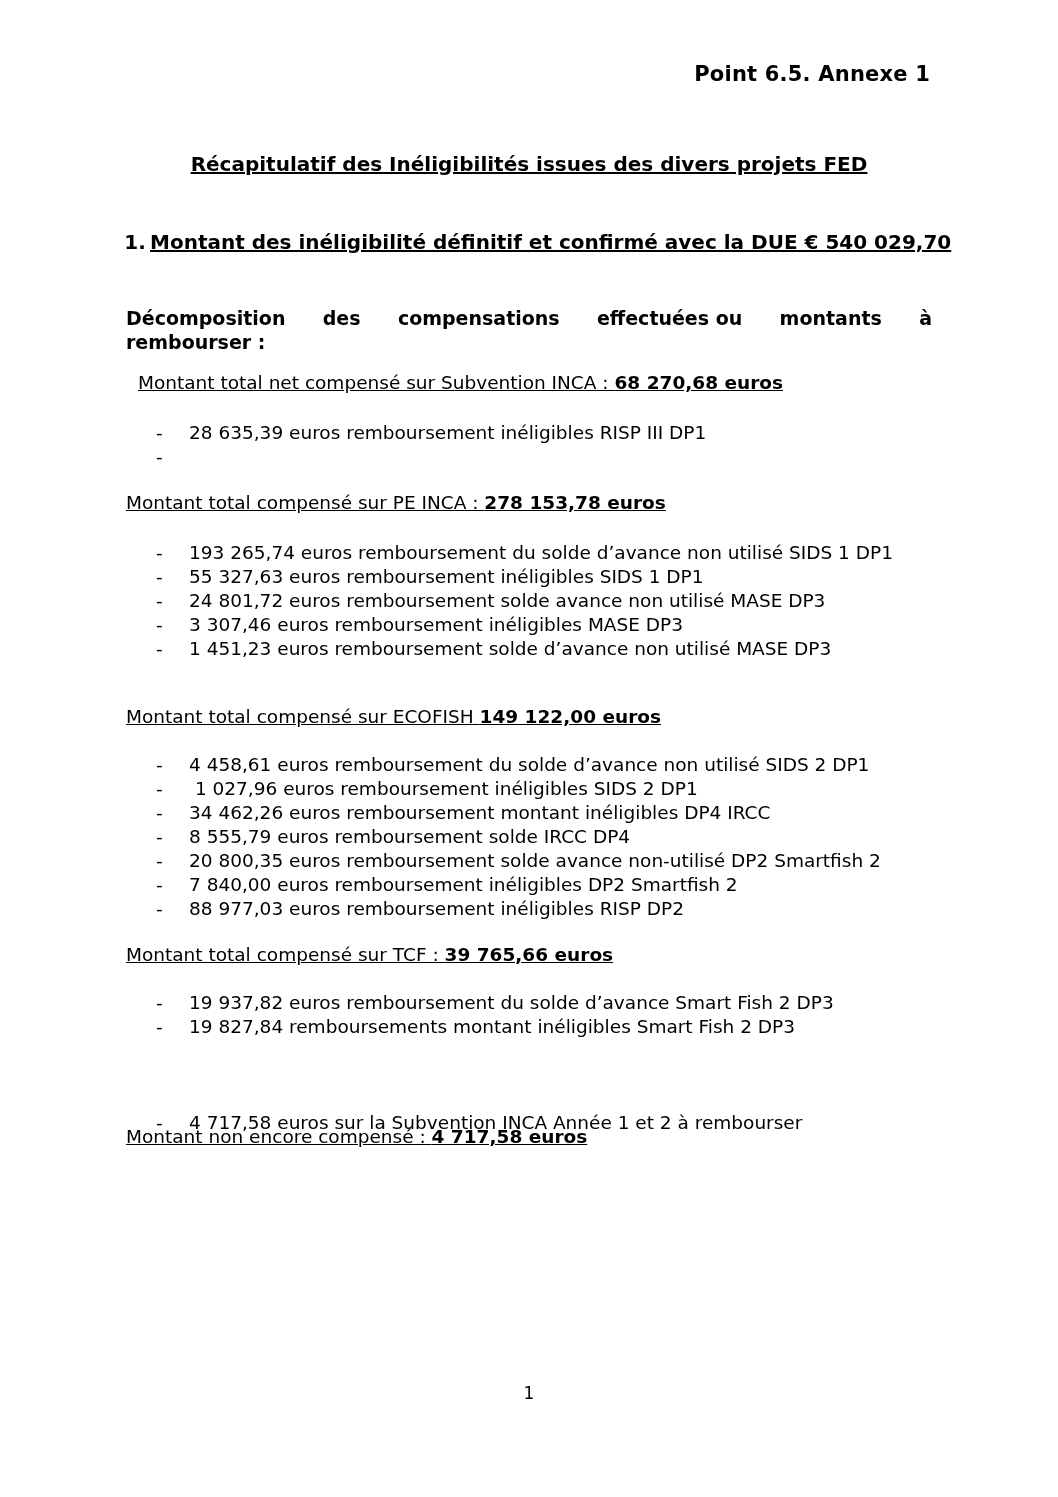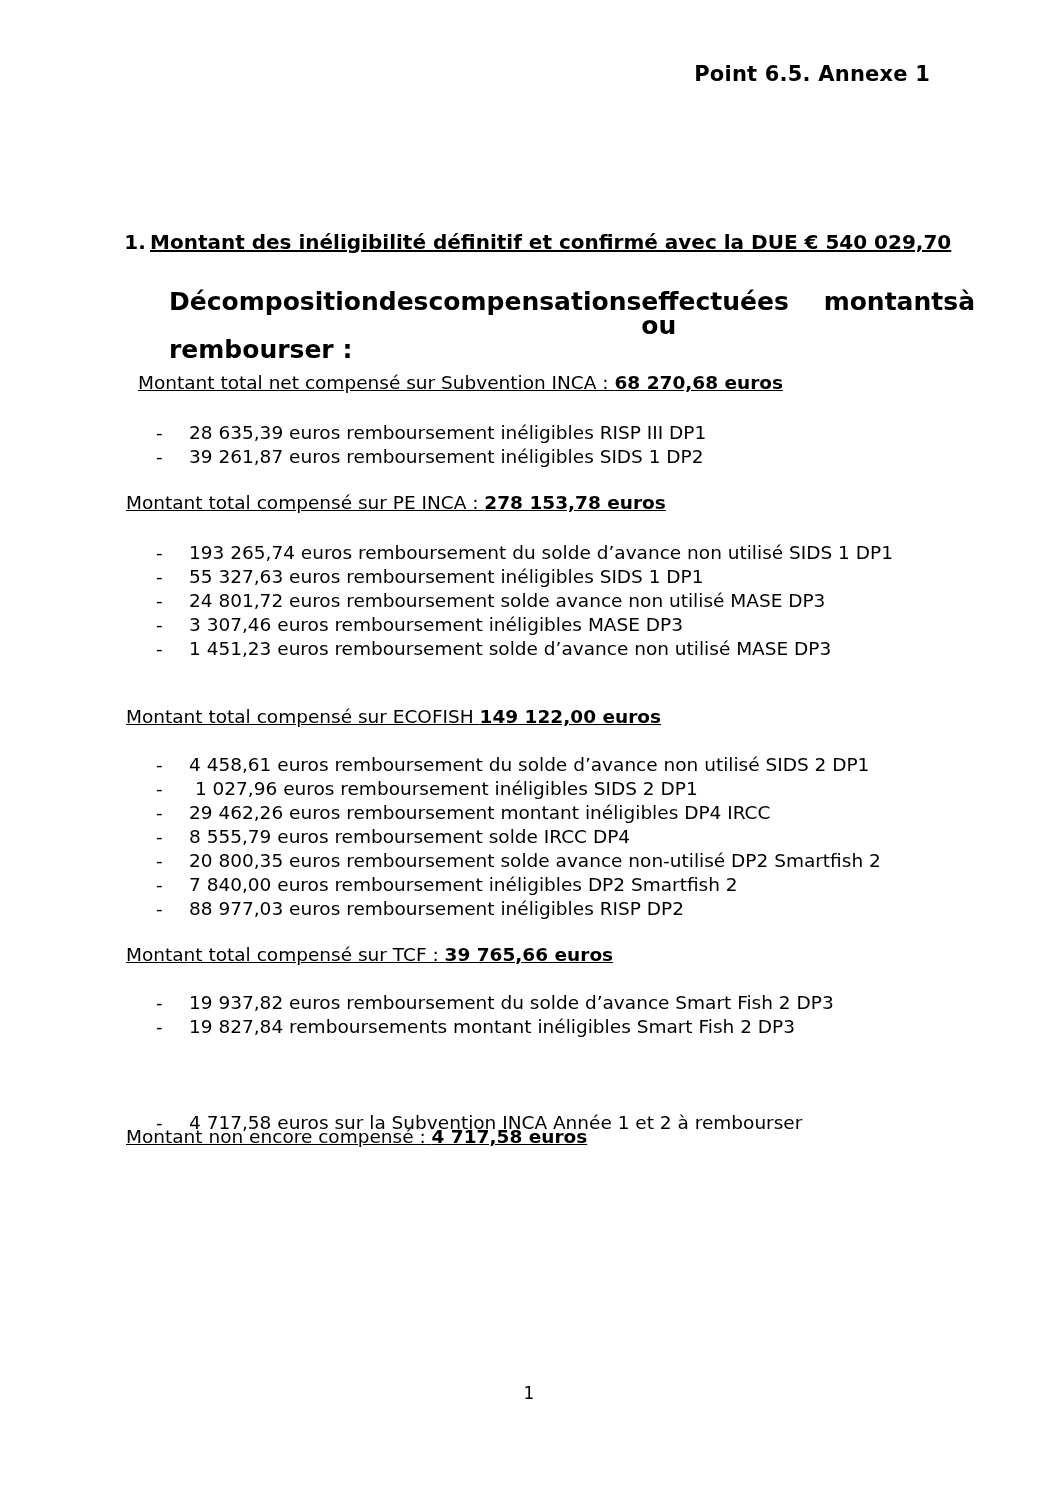--- a/index.html
+++ b/index.html
@@ -6,38 +6,39 @@
   body { width: 1058px; height: 1497px; position: relative; overflow: hidden;
          font-family: "DejaVu Sans", sans-serif; color: #000; }
   .page { position: absolute; left: 0; top: 0; width: 1058px; height: 1497px; }
   .abs { position: absolute; white-space: nowrap; }
   .top-right { right: 128px; top: 62px; font-weight: bold; font-size: 21px; letter-spacing: 0.2px; }
   .title { left: 0; width: 1058px; text-align: center; top: 152px; font-weight: bold; font-size: 20px;
            text-decoration: underline; }
   .sec1 { left: 120px; top: 230px; font-weight: bold; font-size: 20px; text-align: center; }
   .sec1 .num { display: inline-block; width: 30px; }
   .sec1 .txt { text-decoration: underline; }
-  .decomp { left: 126px; top: 290px; width: 806px; font-weight: bold; font-size: 25px;
-            line-height: 24px; white-space: normal; text-align: justify; text-align-last: left; margin-left: 43px; }
+  .decomp { left: 126px; top: 306px; width: 806px; font-weight: bold; font-size: 19px;
+            line-height: 24px; white-space: normal; text-align: justify; text-align-last: left; }
   .decomp .l1 { display: flex; justify-content: space-between; }
   .group-head { left: 126px; font-size: 18.5px; text-decoration: underline; }
   .group-head b { font-weight: bold; }
   .items { position: absolute; left: 156px; font-size: 18.5px; line-height: 24px; margin: 0; padding: 0; list-style: none; }
   .items li { position: relative; padding-left: 33px; white-space: nowrap; }
   .items li.wrap { white-space: normal; width: 745px; }
   .items li .dash { position: absolute; left: 0; top: 0; }
   .pagenum { left: 0; width: 1058px; text-align: center; top: 1383px; font-size: 17px; }
 </style>
 </head>
 <body>
 
 <div class="page">
 
   <div class="abs top-right">Point 6.5. Annexe 1</div>
 
+  <div class="abs title">Récapitulatif des Inéligibilités issues des divers projets FED</div>
 
   <div class="abs sec1">
     <span class="num">1.</span><span class="txt">Montant des inéligibilité définitif et confirmé avec la DUE € 540 029,70</span>
   </div>
 
   <div class="abs decomp">
     <div class="l1">
       <span>Décomposition</span>
       <span>des</span>
       <span>compensations</span>
@@ -46,41 +47,41 @@
       <span>à</span>
     </div>
     <div>rembourser :</div>
   </div>
 
   <div class="abs group-head" style="top:372px;margin-left:12px;">
     <span>Montant total net compensé sur Subvention INCA : </span><b>68 270,68 euros</b>
   </div>
   <ul class="items" style="top:421px;">
     <li><span class="dash">-</span><span>28 635,39 euros remboursement inéligibles RISP III DP1</span></li>
-    <li><span class="dash">-</span><span>39 261,87 euros remboursement inéligibles SIDS 1 DP2</span></li>
+    <li><span class="dash">-</span></li>
   </ul>
 
   <div class="abs group-head" style="top:492px;">
     <span>Montant total compensé sur PE INCA : </span><b>278 153,78 euros</b>
   </div>
   <ul class="items" style="top:541px;">
     <li class="wrap"><span class="dash">-</span><span>193 265,74 euros remboursement du solde d’avance non utilisé SIDS 1 DP1</span></li>
     <li><span class="dash">-</span><span>55 327,63 euros remboursement inéligibles SIDS 1 DP1</span></li>
     <li><span class="dash">-</span><span>24 801,72 euros remboursement solde avance non utilisé MASE DP3</span></li>
     <li><span class="dash">-</span><span>3 307,46 euros remboursement inéligibles MASE DP3</span></li>
     <li><span class="dash">-</span><span>1 451,23 euros remboursement solde d’avance non utilisé MASE DP3</span></li>
   </ul>
 
   <div class="abs group-head" style="top:706px;">
     <span>Montant total compensé sur ECOFISH </span><b>149 122,00 euros</b>
   </div>
   <ul class="items" style="top:753px;">
     <li><span class="dash">-</span><span>4 458,61 euros remboursement du solde d’avance non utilisé SIDS 2 DP1</span></li>
     <li><span class="dash">-</span><span style="white-space:pre;"> 1 027,96 euros remboursement inéligibles SIDS 2 DP1</span></li>
-    <li><span class="dash">-</span><span>29 462,26 euros remboursement montant inéligibles DP4 IRCC</span></li>
+    <li><span class="dash">-</span><span>34 462,26 euros remboursement montant inéligibles DP4 IRCC</span></li>
     <li><span class="dash">-</span><span>8 555,79 euros remboursement solde IRCC DP4</span></li>
     <li><span class="dash">-</span><span>20 800,35 euros remboursement solde avance non-utilisé DP2 Smartfish 2</span></li>
     <li><span class="dash">-</span><span>7 840,00 euros remboursement inéligibles DP2 Smartfish 2</span></li>
     <li><span class="dash">-</span><span>88 977,03 euros remboursement inéligibles RISP DP2</span></li>
   </ul>
 
   <div class="abs group-head" style="top:944px;">
     <span>Montant total compensé sur TCF : </span><b>39 765,66 euros</b>
   </div>
   <ul class="items" style="top:991px;">

